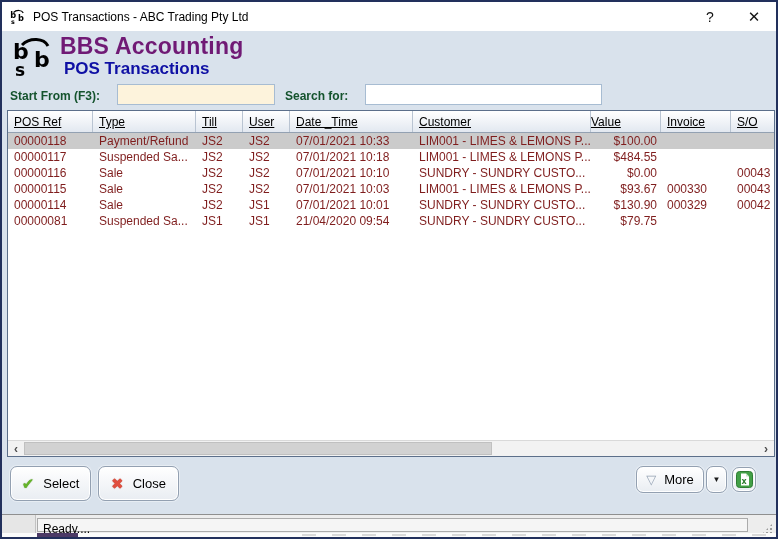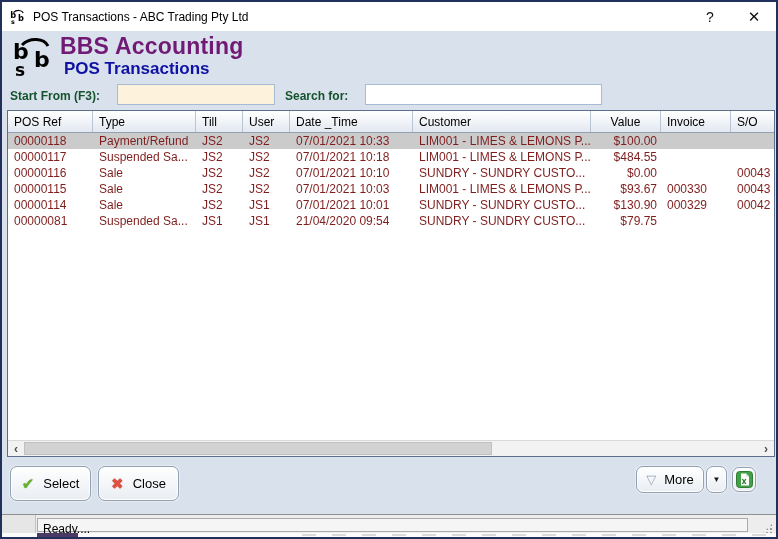--- a/index.html
+++ b/index.html
@@ -25,22 +25,22 @@
   .field-label { position:absolute; font-size:12px; font-weight:bold; color:#14532d; top:87px; }
   .lbl-start { left:8px; }
   .lbl-search { left:283px; }
   .txt-input { position:absolute; top:82px; height:21px; border:1px solid #a7bcd2; font-size:12px; padding:2px 4px; font-family:"Liberation Sans",sans-serif; }
   .inp-start { left:115px; width:158px; background:#fdf3dc; }
   .inp-search { left:363px; width:237px; background:#ffffff; }
 
   
   .table { position:absolute; left:5px; top:108px; width:768px; height:347px; border:1px solid #5c6f8a; background:#ffffff; }
   .thead { position:absolute; left:0; top:0; right:0; height:22px; display:grid; background:linear-gradient(#ffffff,#e2e8f0); border-bottom:1px solid #93a1b2; }
-  .th { font-size:12px; color:#000; padding:4px 0 0 6px; border-right:1px solid #b9c4d2; overflow:hidden; white-space:nowrap; }
-  .th.right { text-align:center; padding-right:0; padding-left:0; }
+  .th { font-size:12px; color:#000; padding:4px 0 0 6px; border-right:1px solid #b9c4d2; overflow:hidden; white-space:nowrap;text-decoration:underline; }
+  .th.right { text-align:left; padding-right:0; padding-left:0; }
   .th:last-child { border-right:none; }
   .tbody { position:absolute; left:0; top:22px; right:0; bottom:16px; overflow:hidden; }
   .tr { display:grid; height:16px; align-items:center; }
   .tr.selected { background:#cbcbcb; }
   .td { font-size:12px; color:#7f1d1d; padding-left:6px; white-space:nowrap; overflow:visible; line-height:16px; }
   .td.right { text-align:right; padding-right:4px; padding-left:0; overflow:hidden; }
 
   
   .hscroll { position:absolute; left:0; right:0; bottom:0; height:16px; background:#f2f2f2; border-top:1px solid #d9d9d9; }
   .hs-arrow { position:absolute; top:0; width:16px; height:15px; display:flex; align-items:center; justify-content:center; font-size:12px; font-weight:bold; color:#4d4d4d; background:#f2f2f2; }

